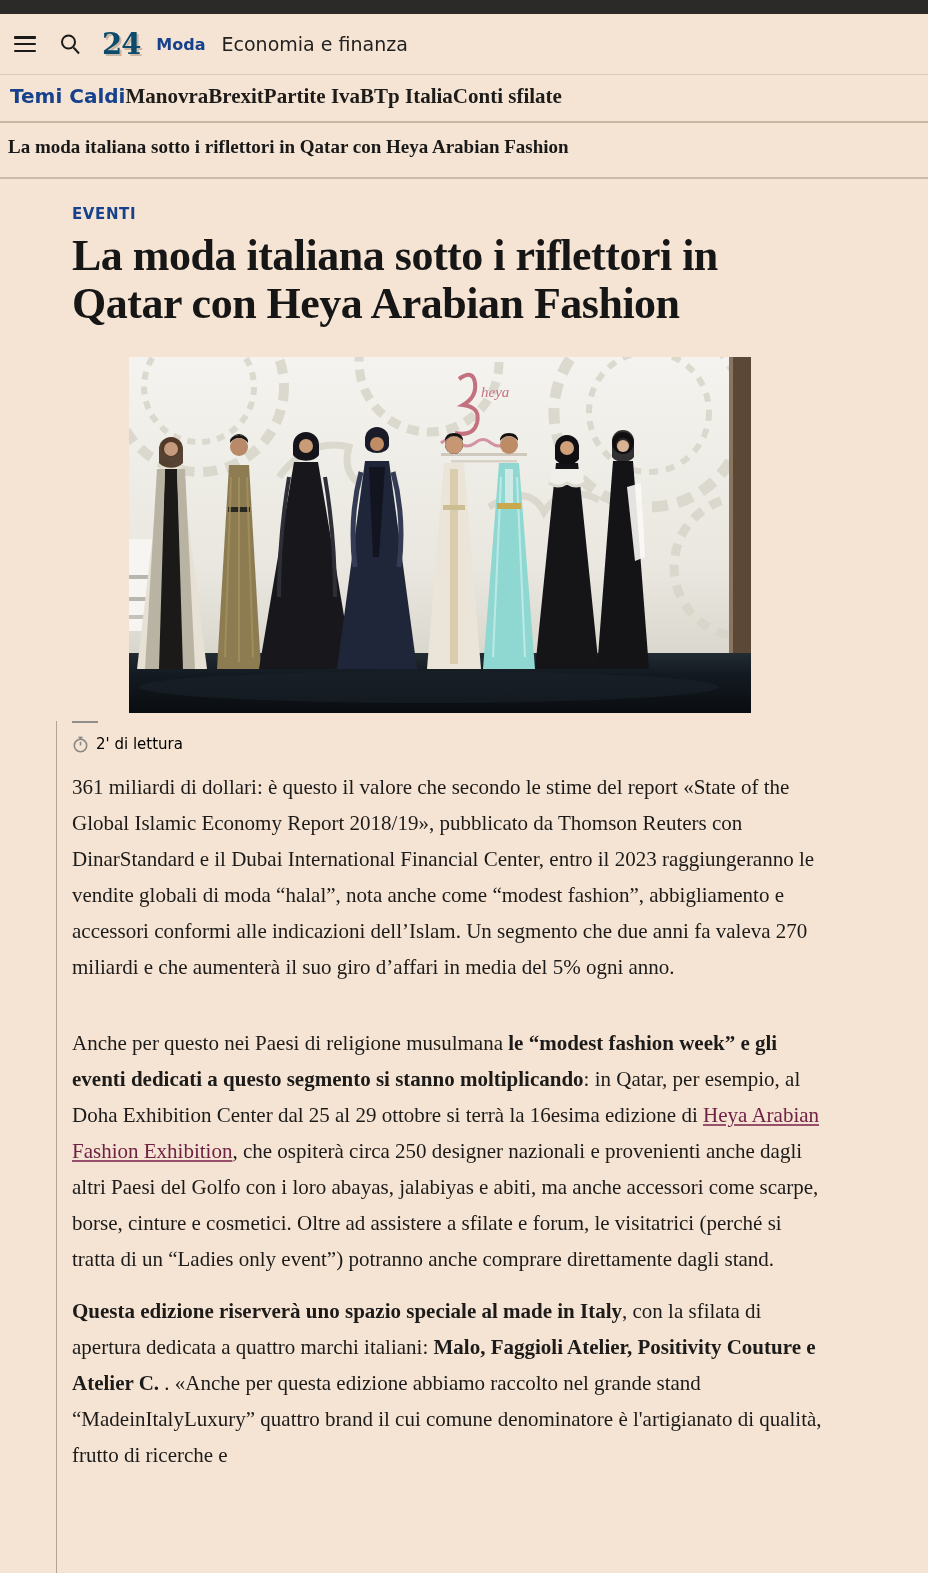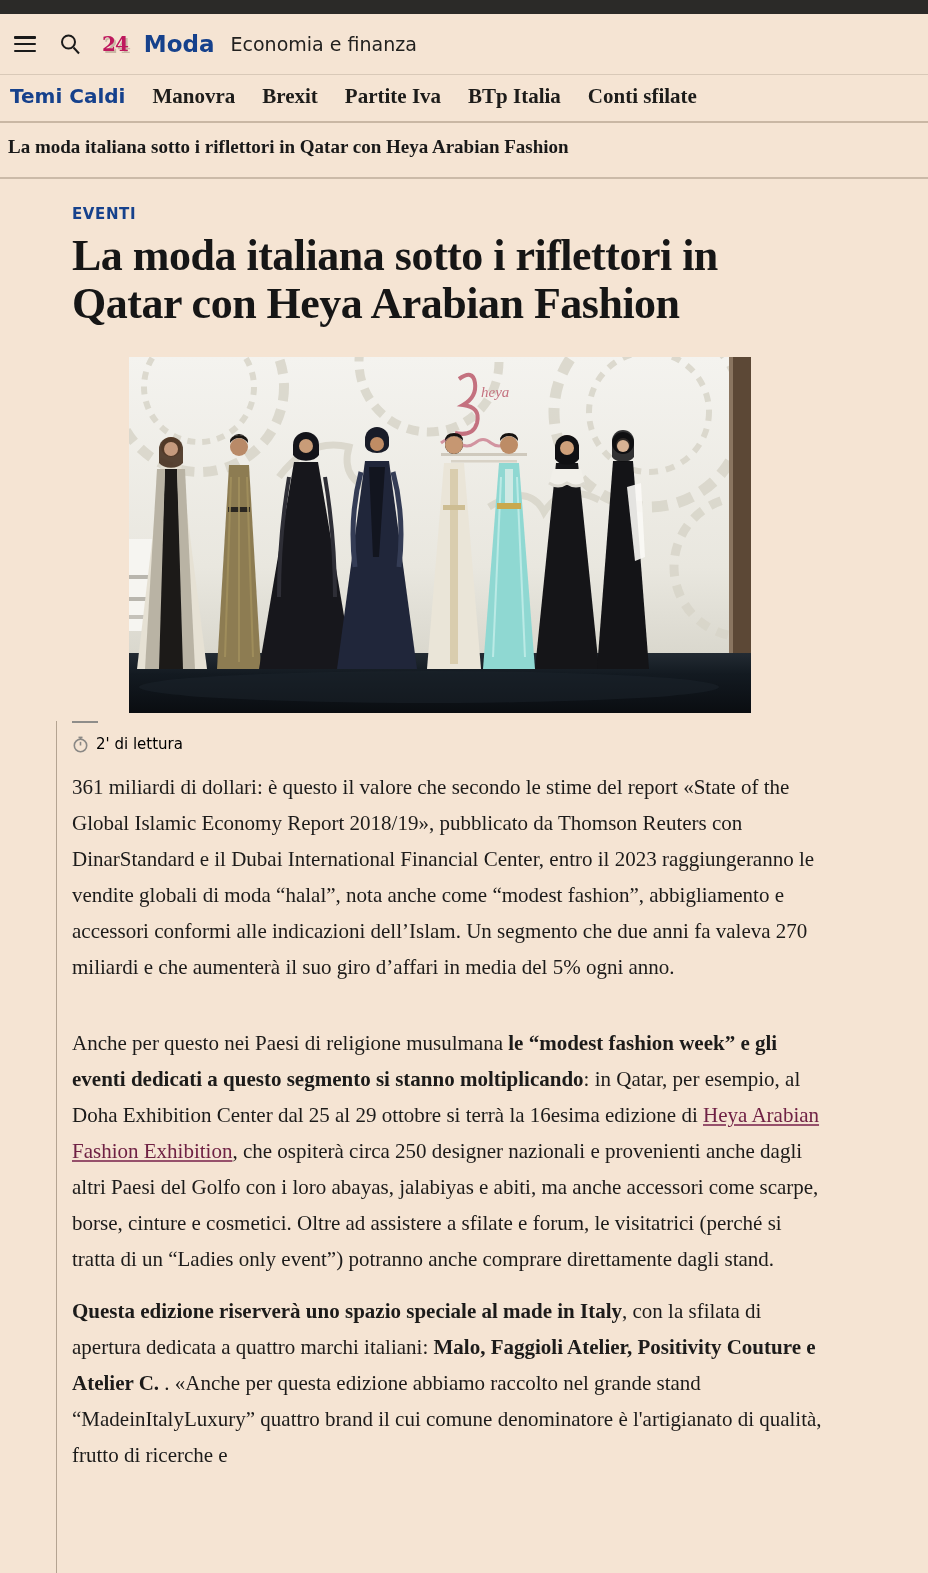--- a/index.html
+++ b/index.html
@@ -16,28 +16,28 @@
   .topbar { height:14px; background:#2b2a28; }
   .header {
     height:61px; display:flex; align-items:center;
     padding:0 14px; border-bottom:1px solid #d9c9b8;
     font-family:"DejaVu Sans", sans-serif;
   }
   .burger { width:22px; height:16px; display:flex; flex-direction:column; justify-content:space-between; cursor:pointer; margin-right:22px; }
   .burger i { display:block; height:2.5px; background:#1a1a1a; border-radius:1px; }
   .icon-btn { margin-right:20px; cursor:pointer; display:flex; align-items:center; }
   .logo24 {
-    font-family:"DejaVu Serif", serif; font-weight:bold; font-size:20px; line-height:1;
-    color:#be185d; text-shadow:2px 2px 0 #c9b7a4; margin-right:16px; letter-spacing:-1px; cursor:pointer;
-  }
-  .section-name { font-weight:bold; font-size:23px; color:#16418c; margin-right:16px; cursor:pointer; }
+    font-family:"DejaVu Serif", serif; font-weight:bold; font-size:29px; line-height:1;
+    color:#0c4a6e; text-shadow:2px 2px 0 #c9b7a4; margin-right:16px; letter-spacing:-1px; cursor:pointer;
+  }
+  .section-name { font-weight:bold; font-size:16px; color:#16418c; margin-right:16px; cursor:pointer; }
   .subsection { font-size:19px; color:#22211f; cursor:pointer; }
 
   .topics {
-    display:flex; align-items:baseline; gap:27px;
+    display:flex; align-items:baseline; 
     padding:9px 10px 12px 10px;
     border-bottom:2px solid #c9b7a4;
   }
   .topics-label { font-family:"DejaVu Sans", sans-serif; font-weight:bold; font-size:20px; color:#16418c; cursor:pointer; }
   .topic-item { font-weight:bold; font-size:21px; color:#1d1c1a; cursor:pointer; }
 
   .breadcrumb-row {
     padding:13px 8px 19px 8px;
     border-bottom:2px solid #cbbaa8;
     font-weight:bold; font-size:19px; color:#191919;

